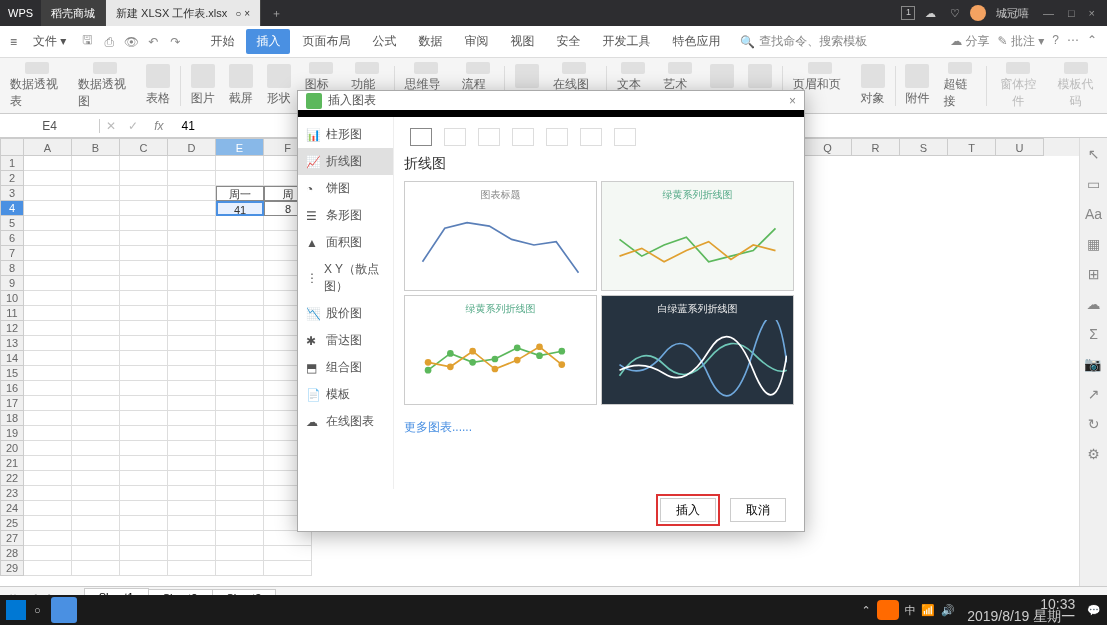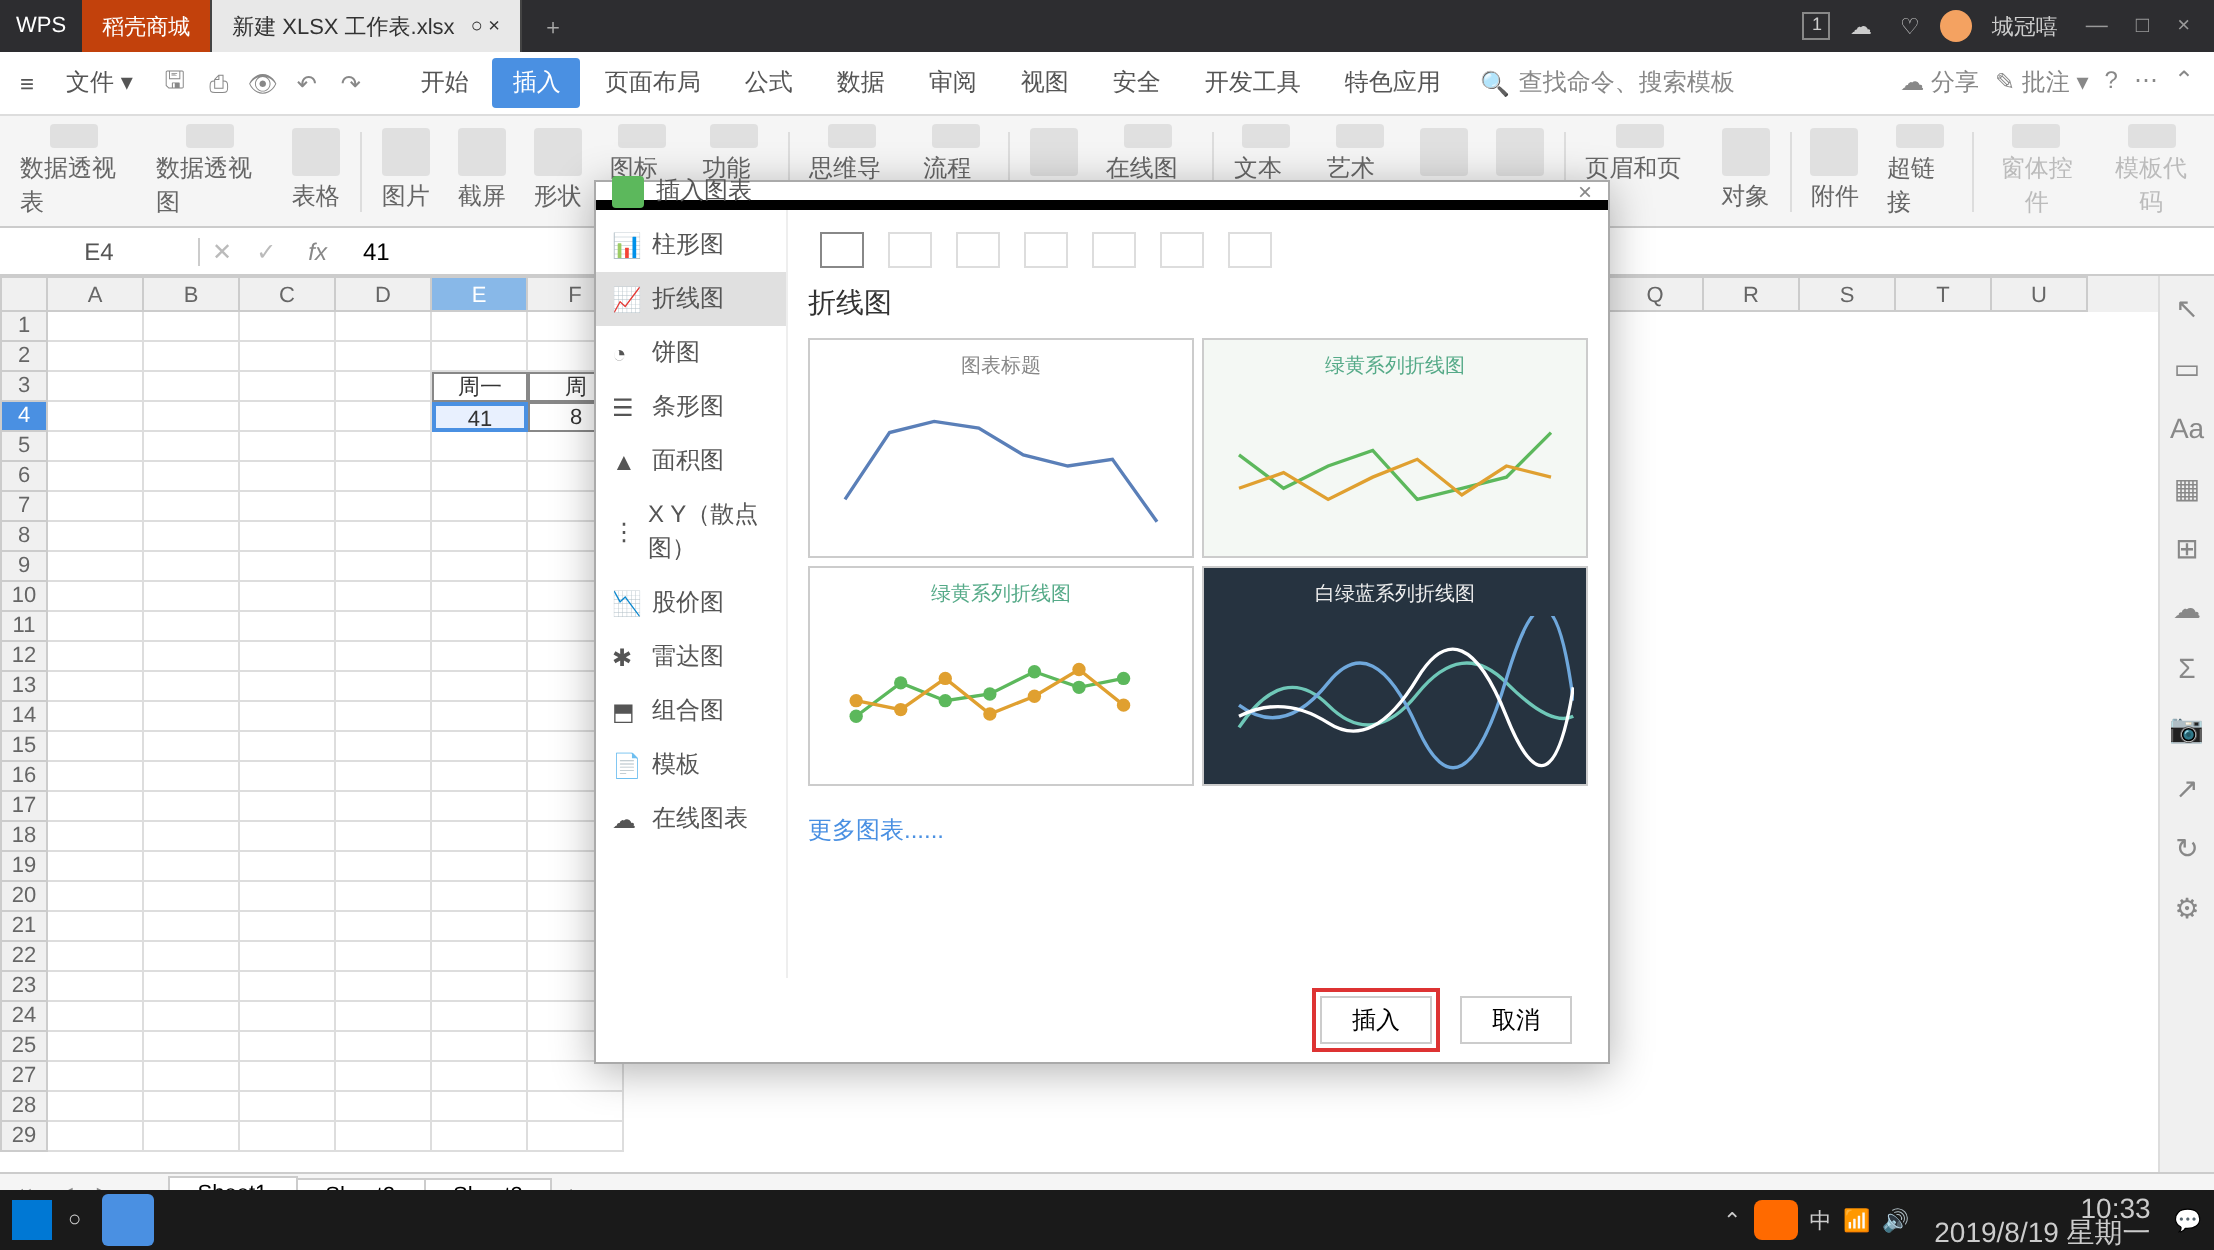--- a/index.html
+++ b/index.html
@@ -1,21 +1,21 @@
 <!DOCTYPE html>
 <html><head>
 <meta charset="utf-8">
 <style>
 * { margin: 0; padding: 0; box-sizing: border-box; font-family: "Microsoft YaHei", sans-serif; }
 body { width: 1107px; height: 625px; background: #fff; overflow: hidden; position: relative; }
 
 .titlebar { height: 26px; background: #2d2d30; display: flex; align-items: center; color: #ccc; font-size: 11px; }
 .titlebar .logo { padding: 0 8px; color: #fff; }
 .titlebar .tab { padding: 0 10px; height: 26px; display: flex; align-items: center; border-right: 1px solid #444; }
-.titlebar .tab.dk { background: #c2410c; color: #fff; }
+.titlebar .tab.dk { background: #404040; color: #fff; }
 .titlebar .tab.active { background: #e8e8e8; color: #333; }
 .titlebar .tab-close { margin-left: 8px; font-size: 10px; }
 .titlebar .add-tab { padding: 0 10px; color: #aaa; }
 .titlebar .right { margin-left: auto; display: flex; align-items: center; gap: 6px; padding-right: 8px; }
 .titlebar .right span { padding: 0 4px; }
 .titlebar .avatar { width: 16px; height: 16px; border-radius: 50%; background: #f4a261; display: inline-block; }
 .titlebar .winbtn { color: #999; padding: 0 6px; }
 
 .menubar { height: 32px; background: #fff; border-bottom: 1px solid #ddd; display: flex; align-items: center; font-size: 12px; color: #555; }
 .menubar .hamburger { padding: 0 10px; }
@@ -66,21 +66,21 @@
 
 .taskbar { position: absolute; bottom: 0; left: 0; right: 0; height: 30px; background: #1a1a1a; display: flex; align-items: center; color: #ccc; font-size: 11px; padding: 0 6px; }
 .taskbar .win { width: 20px; height: 20px; background: #0078d4; margin-right: 8px; }
 .taskbar .app { width: 26px; height: 26px; background: #4a90e2; border-radius: 3px; }
 .taskbar .right { margin-left: auto; display: flex; gap: 6px; align-items: center; }
 .taskbar .sogou { width: 22px; height: 20px; background: #ff6a00; border-radius: 4px; position: relative; }
 .taskbar .datetime { text-align: right; line-height: 12px; font-size: 14px; padding: 0 6px; }
 
 
 .dialog { position: absolute; left: 297px; top: 90px; width: 508px; height: 442px; background: #fff; border: 1px solid #aaa; box-shadow: 0 4px 20px rgba(0,0,0,.3); display: flex; flex-direction: column; }
-.dialog .dlghdr { height: 14px; display: flex; align-items: center; padding: 0 8px; font-size: 12px; color: #555; border-bottom: 5px solid #000000; }
+.dialog .dlghdr { height: 26px; display: flex; align-items: center; padding: 0 8px; font-size: 12px; color: #555; border-bottom: 7px solid #000000; }
 .dialog .dlghdr .ico { width: 16px; height: 16px; background: #5cb85c; border-radius: 2px; margin-right: 6px; }
 .dialog .dlghdr .close { margin-left: auto; color: #888; }
 .dialog .body { flex: 1; display: flex; }
 .dialog .side { width: 96px; border-right: 1px solid #eee; padding: 4px 0; font-size: 12px; }
 .dialog .side .item { padding: 5px 8px; display: flex; align-items: center; gap: 6px; color: #555; }
 .dialog .side .item.active { background: #e0e0e0; }
 .dialog .side .item .ic { width: 14px; height: 14px; display: inline-block; }
 .dialog .main { flex: 1; padding: 6px 10px; display: flex; flex-direction: column; }
 .dialog .subtypes { height: 28px; display: flex; gap: 12px; align-items: center; color: #bbb; padding: 0 6px; }
 .dialog .subtypes .st { width: 22px; height: 18px; border: 1px solid #ddd; display:inline-block;}

